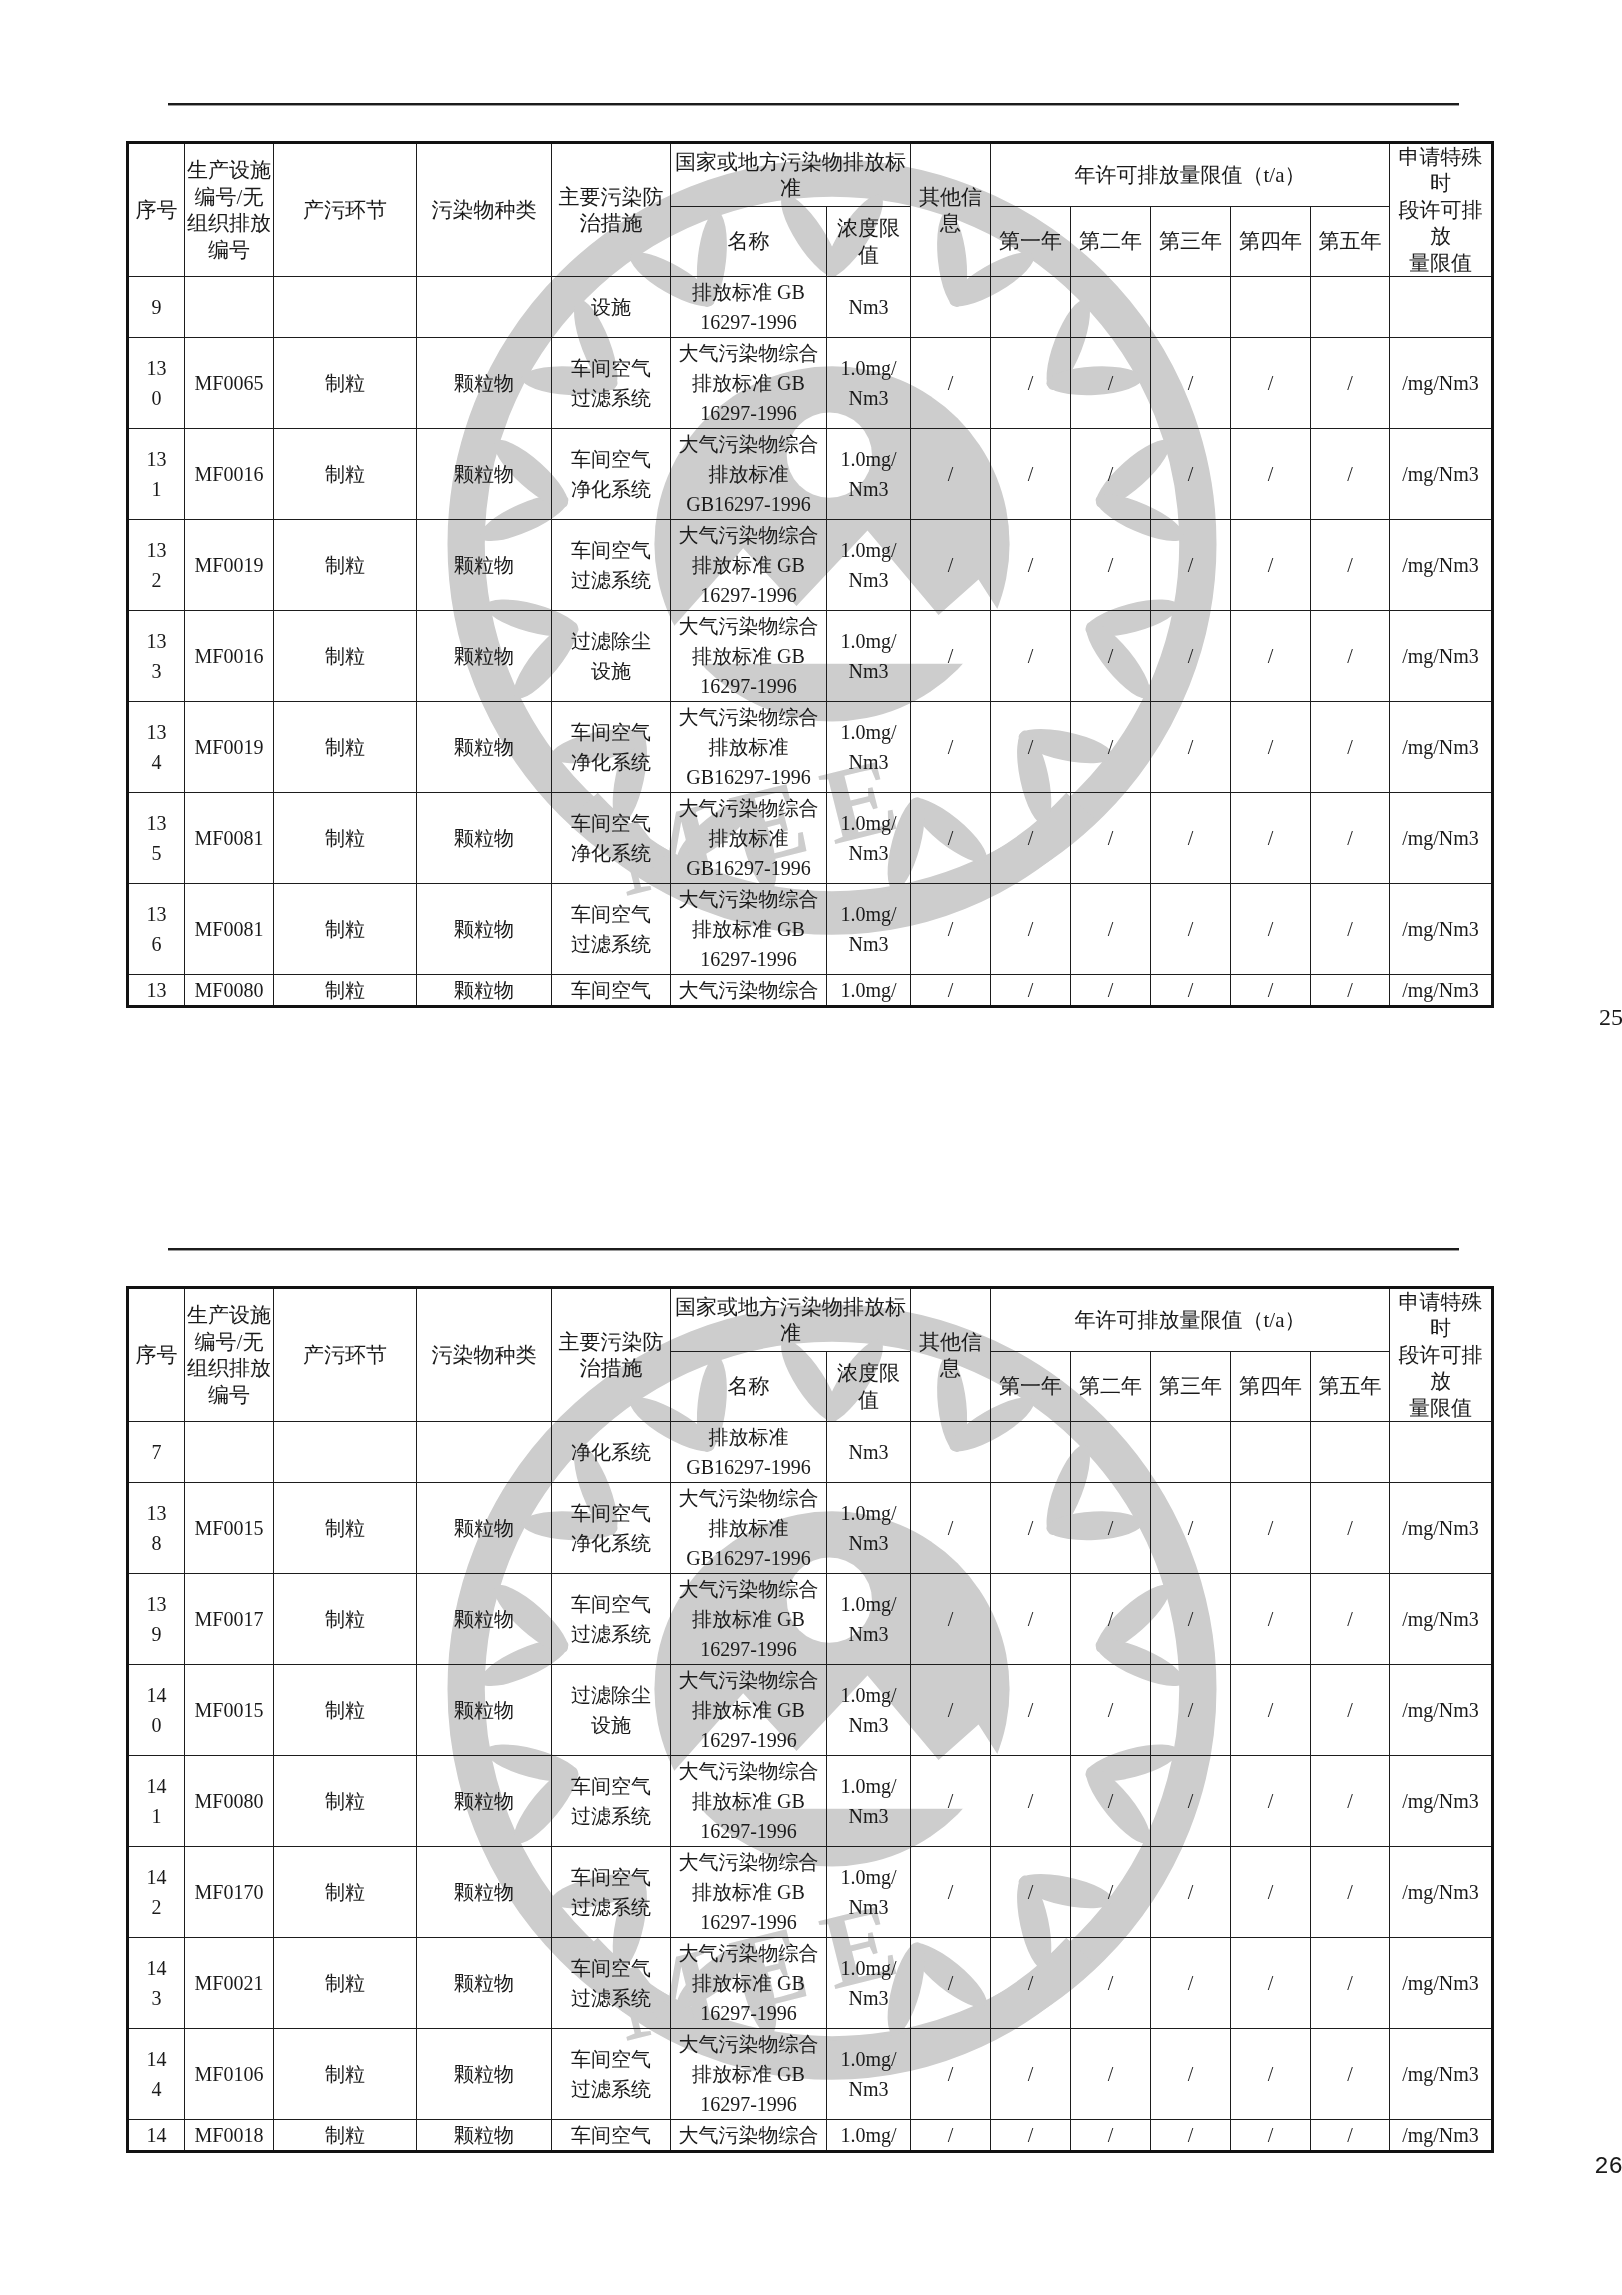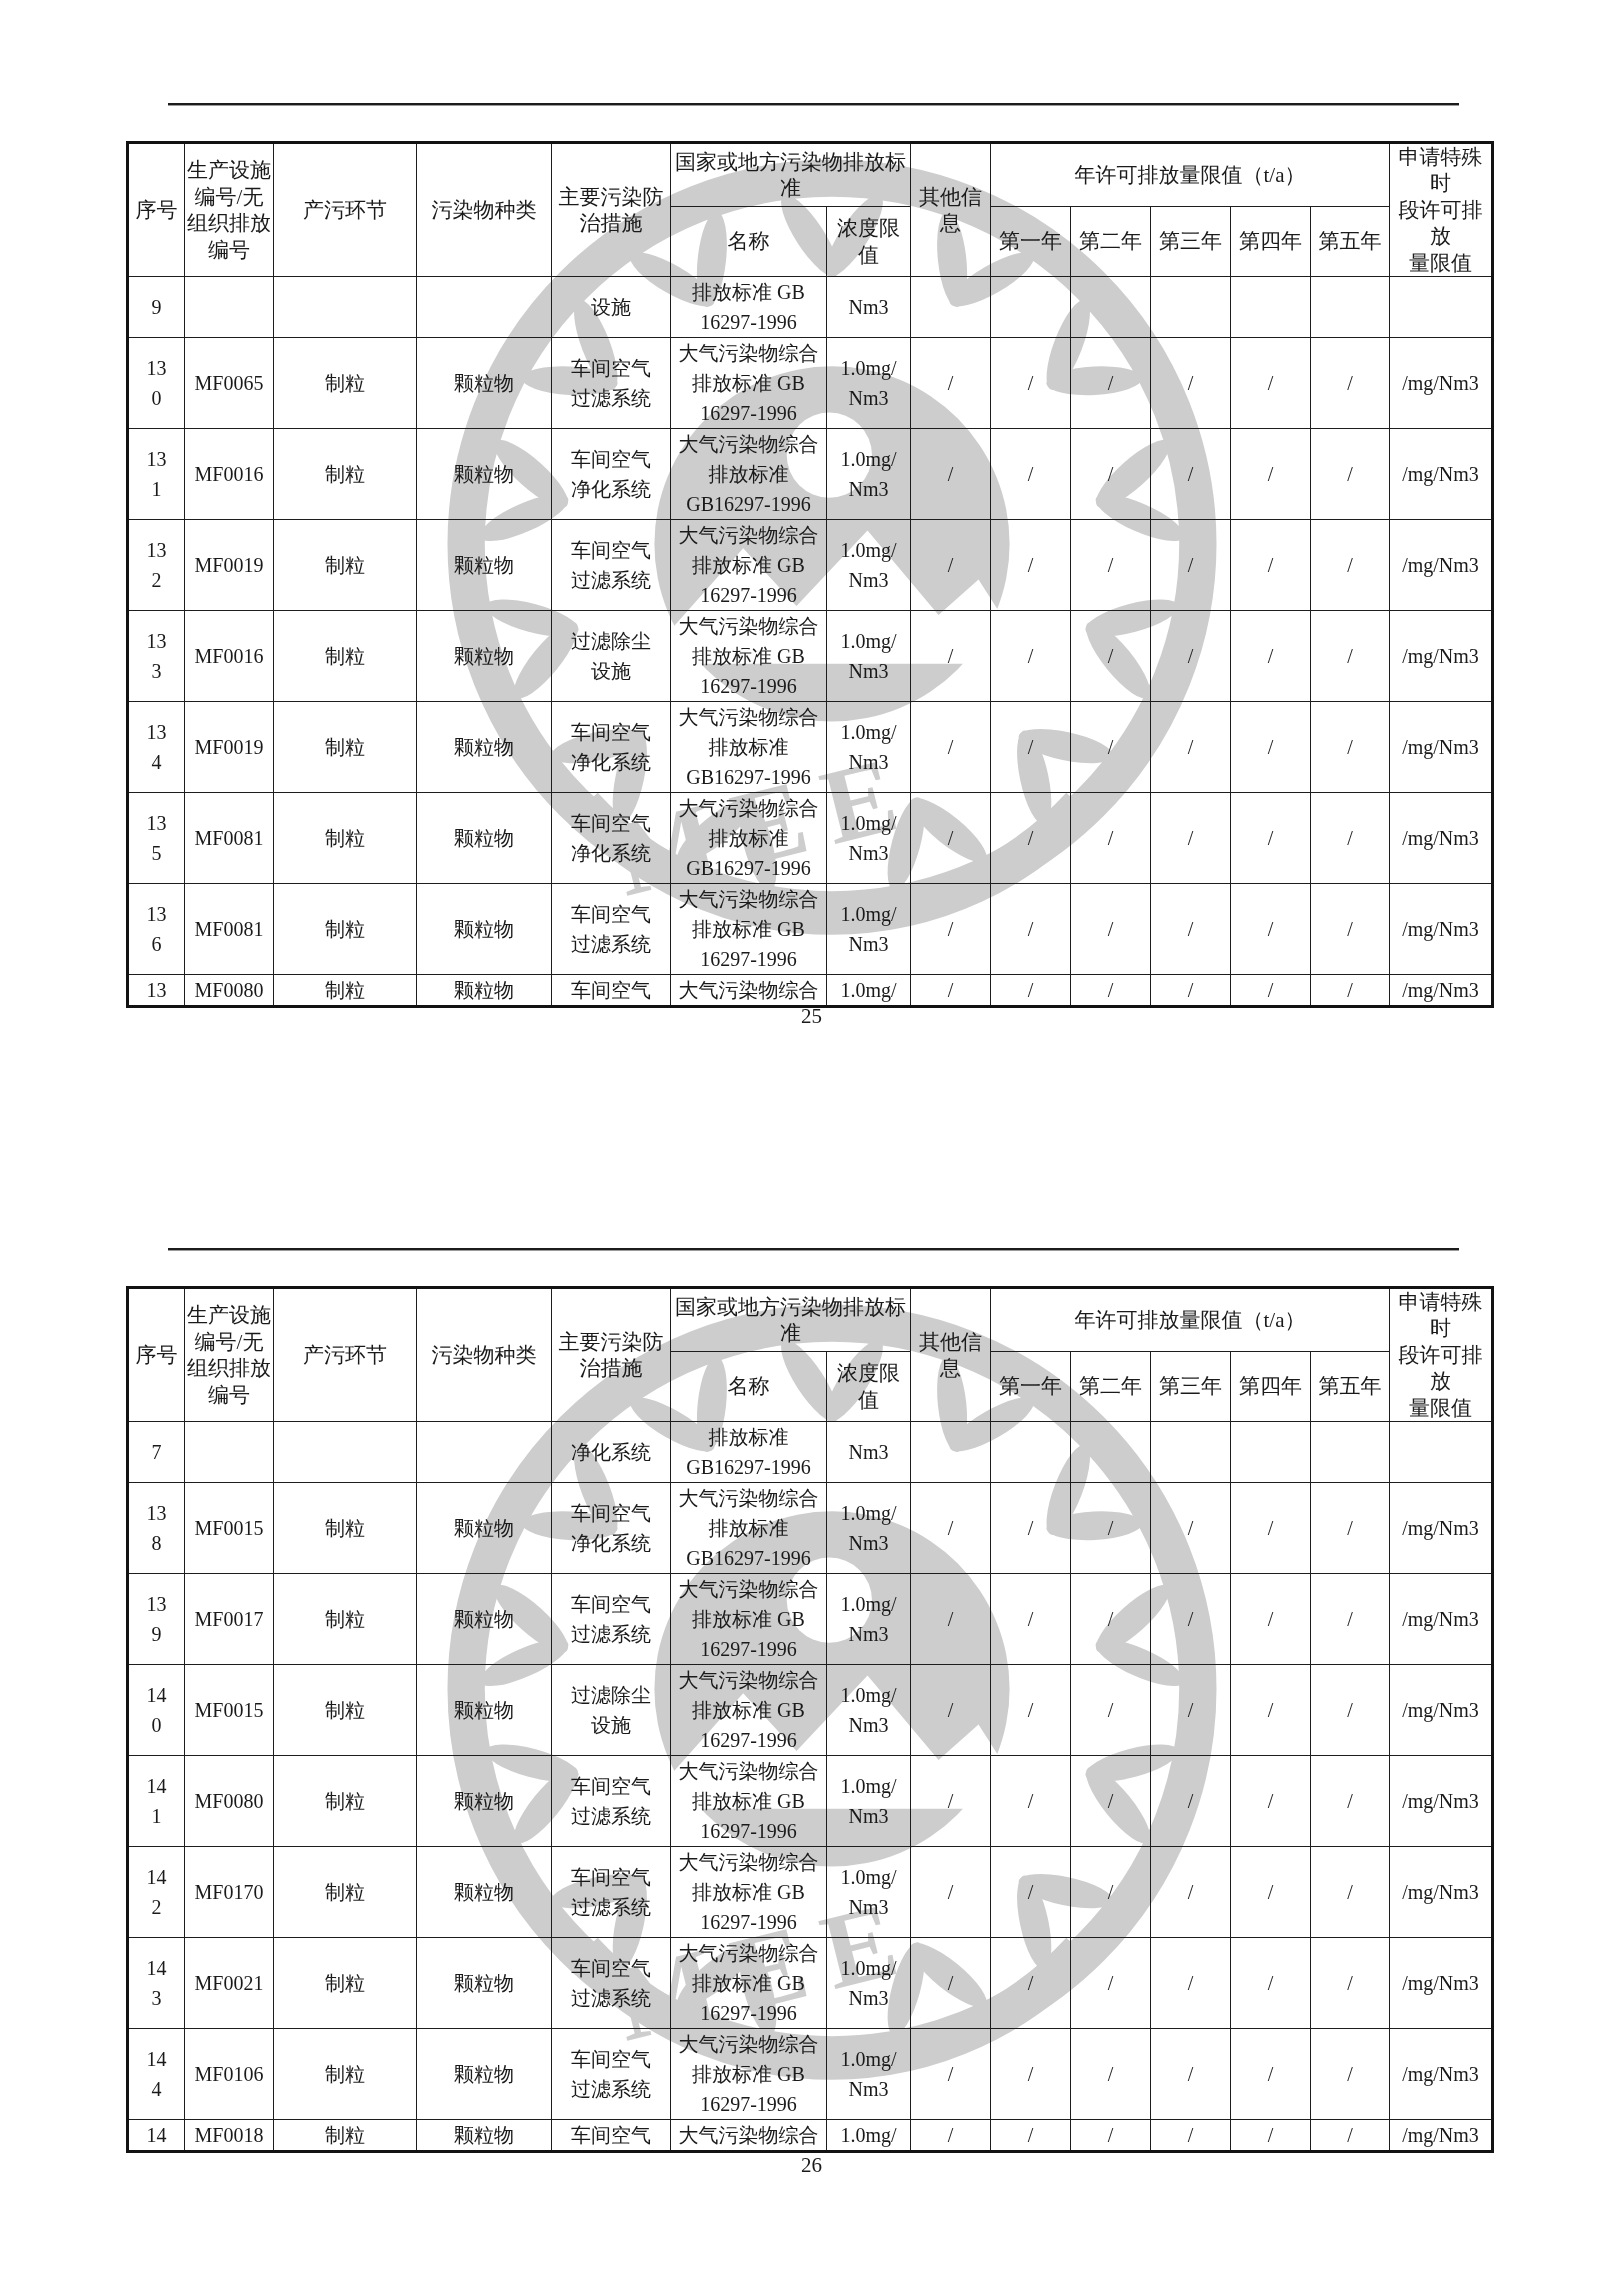--- a/index.html
+++ b/index.html
@@ -70,26 +70,26 @@
     font-size:20px;
     line-height:1.5;
   }
   tr.hr1{height:44px;}
   tr.hr2{height:60px;}
 
   .page-number{
     position:absolute;
     left:0;
     right:0;
-    text-align:center;
-    font-size:21px;
+    text-align:right;
+    font-size:24px;
     z-index:2;
   }
   .pn-p1{top:1004px;}
-  .pn-p2{top:2153px;}
+  .pn-p2{top:2153px;font-family:Liberation Mono, monospace;}
 
   .svg-defs{position:absolute;width:0;height:0;}
 </style>
 </head>
 <body>
 
 <svg class="svg-defs" aria-hidden="true">
   <defs>
     <g id="leafpair" fill="#cdcdcd">
       <ellipse cx="-25" cy="0" rx="16" ry="54" transform="rotate(-33 -25 0)"></ellipse>

